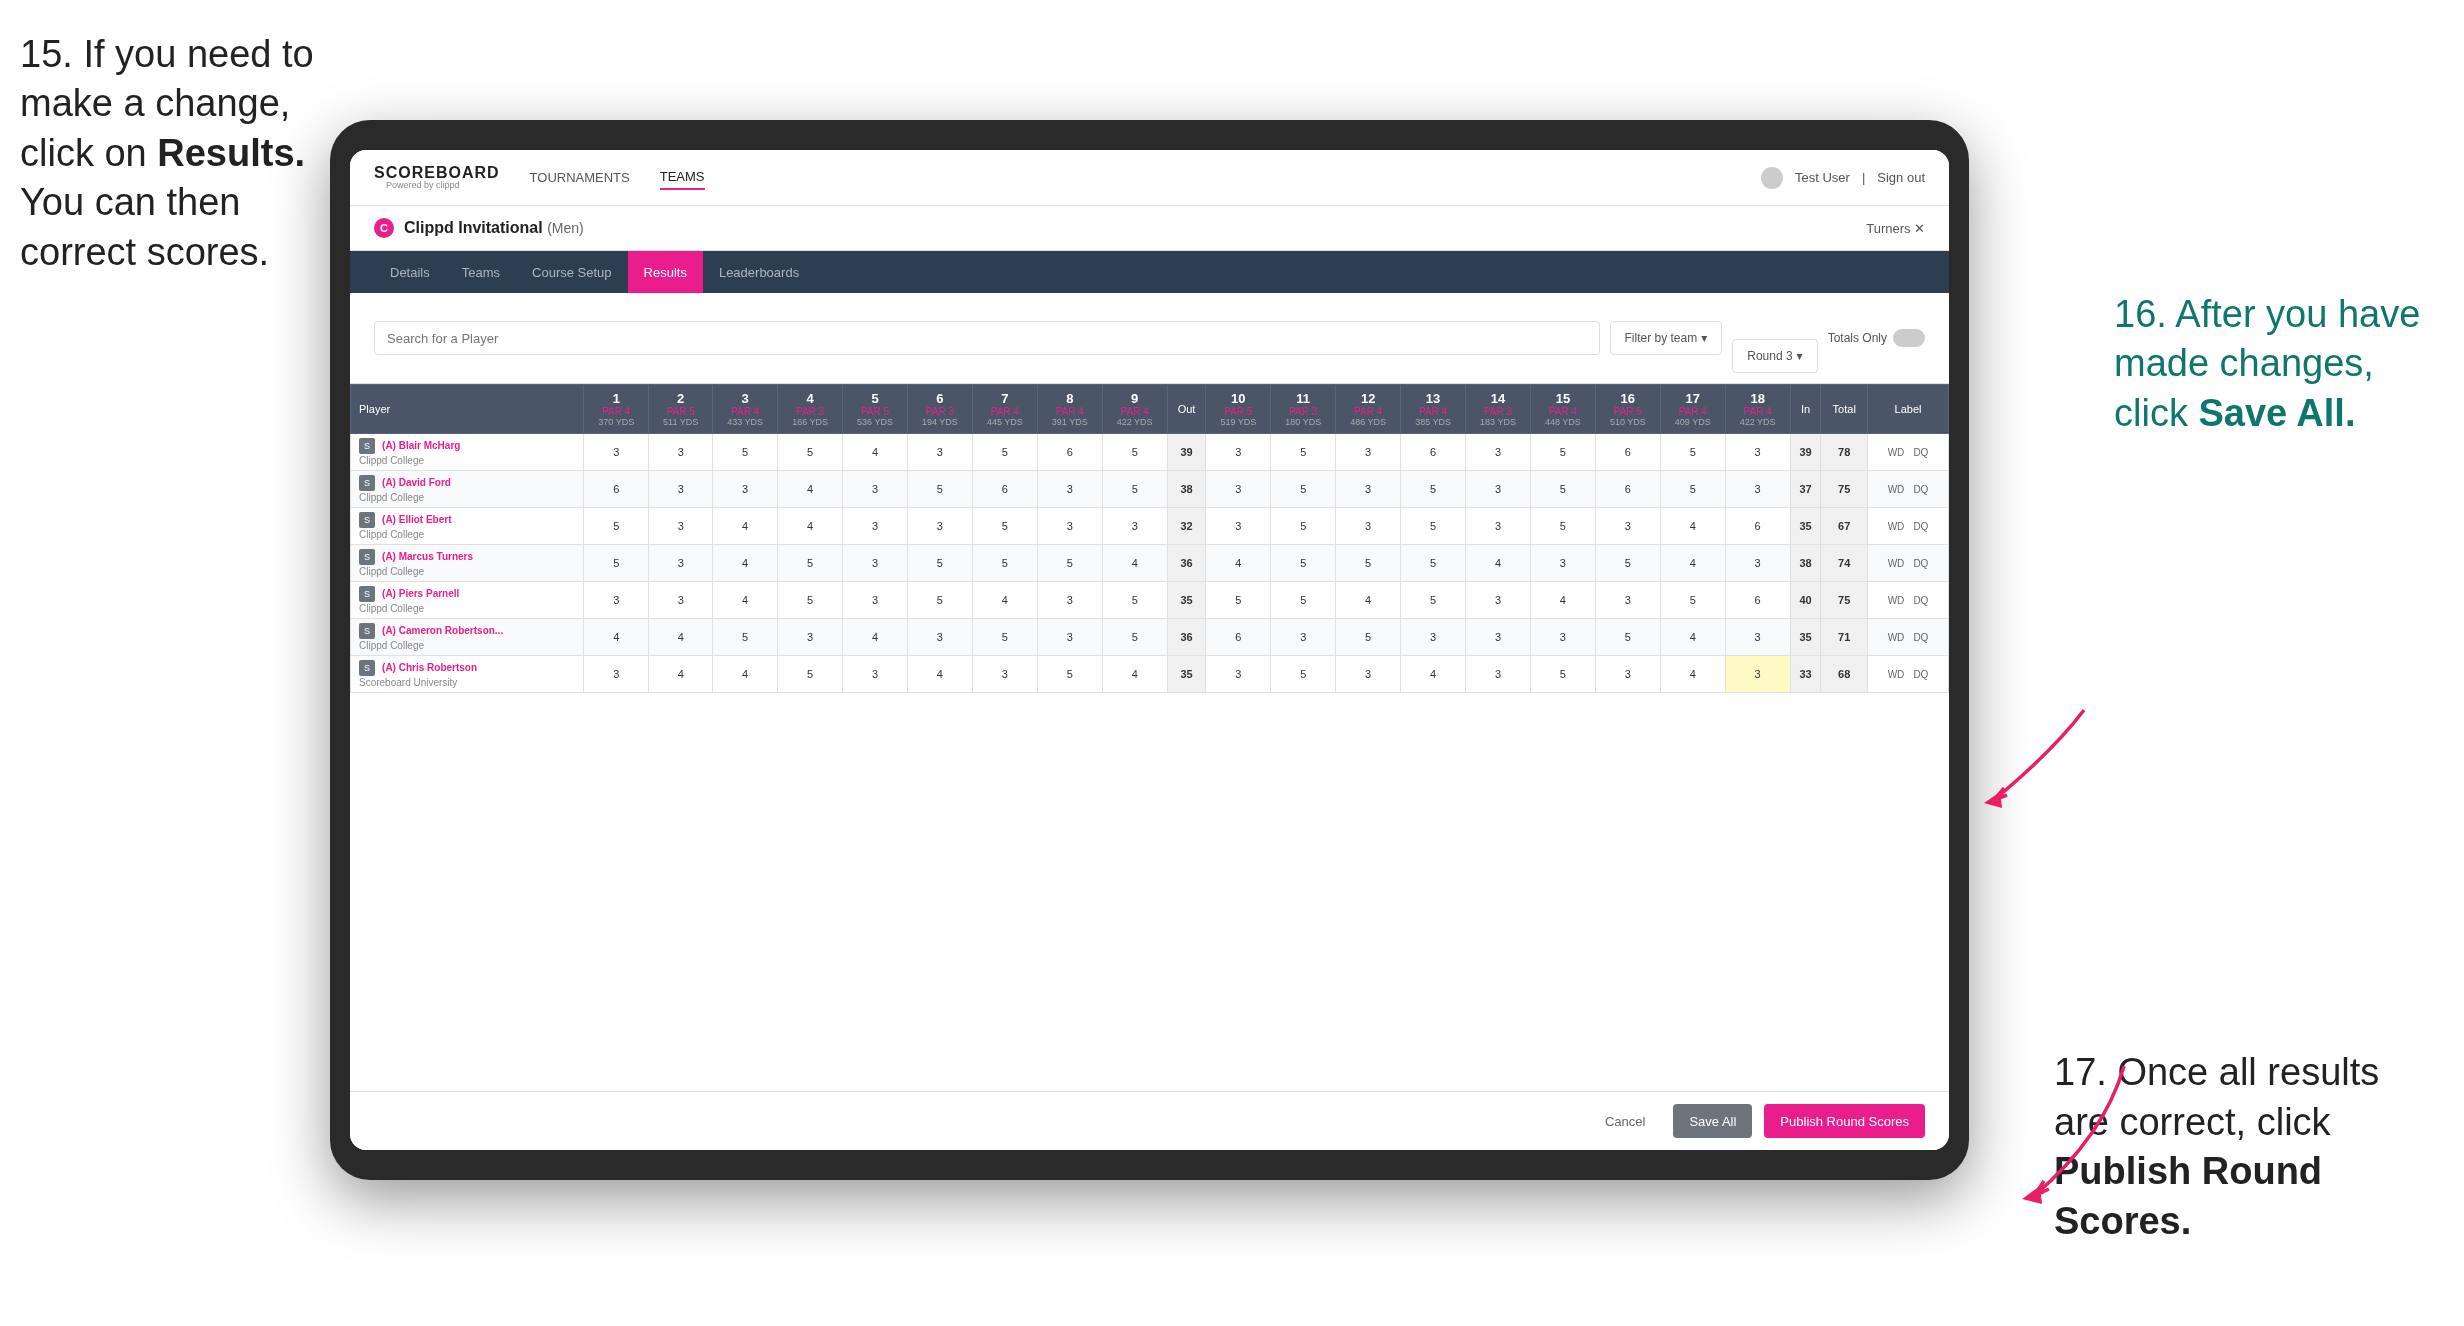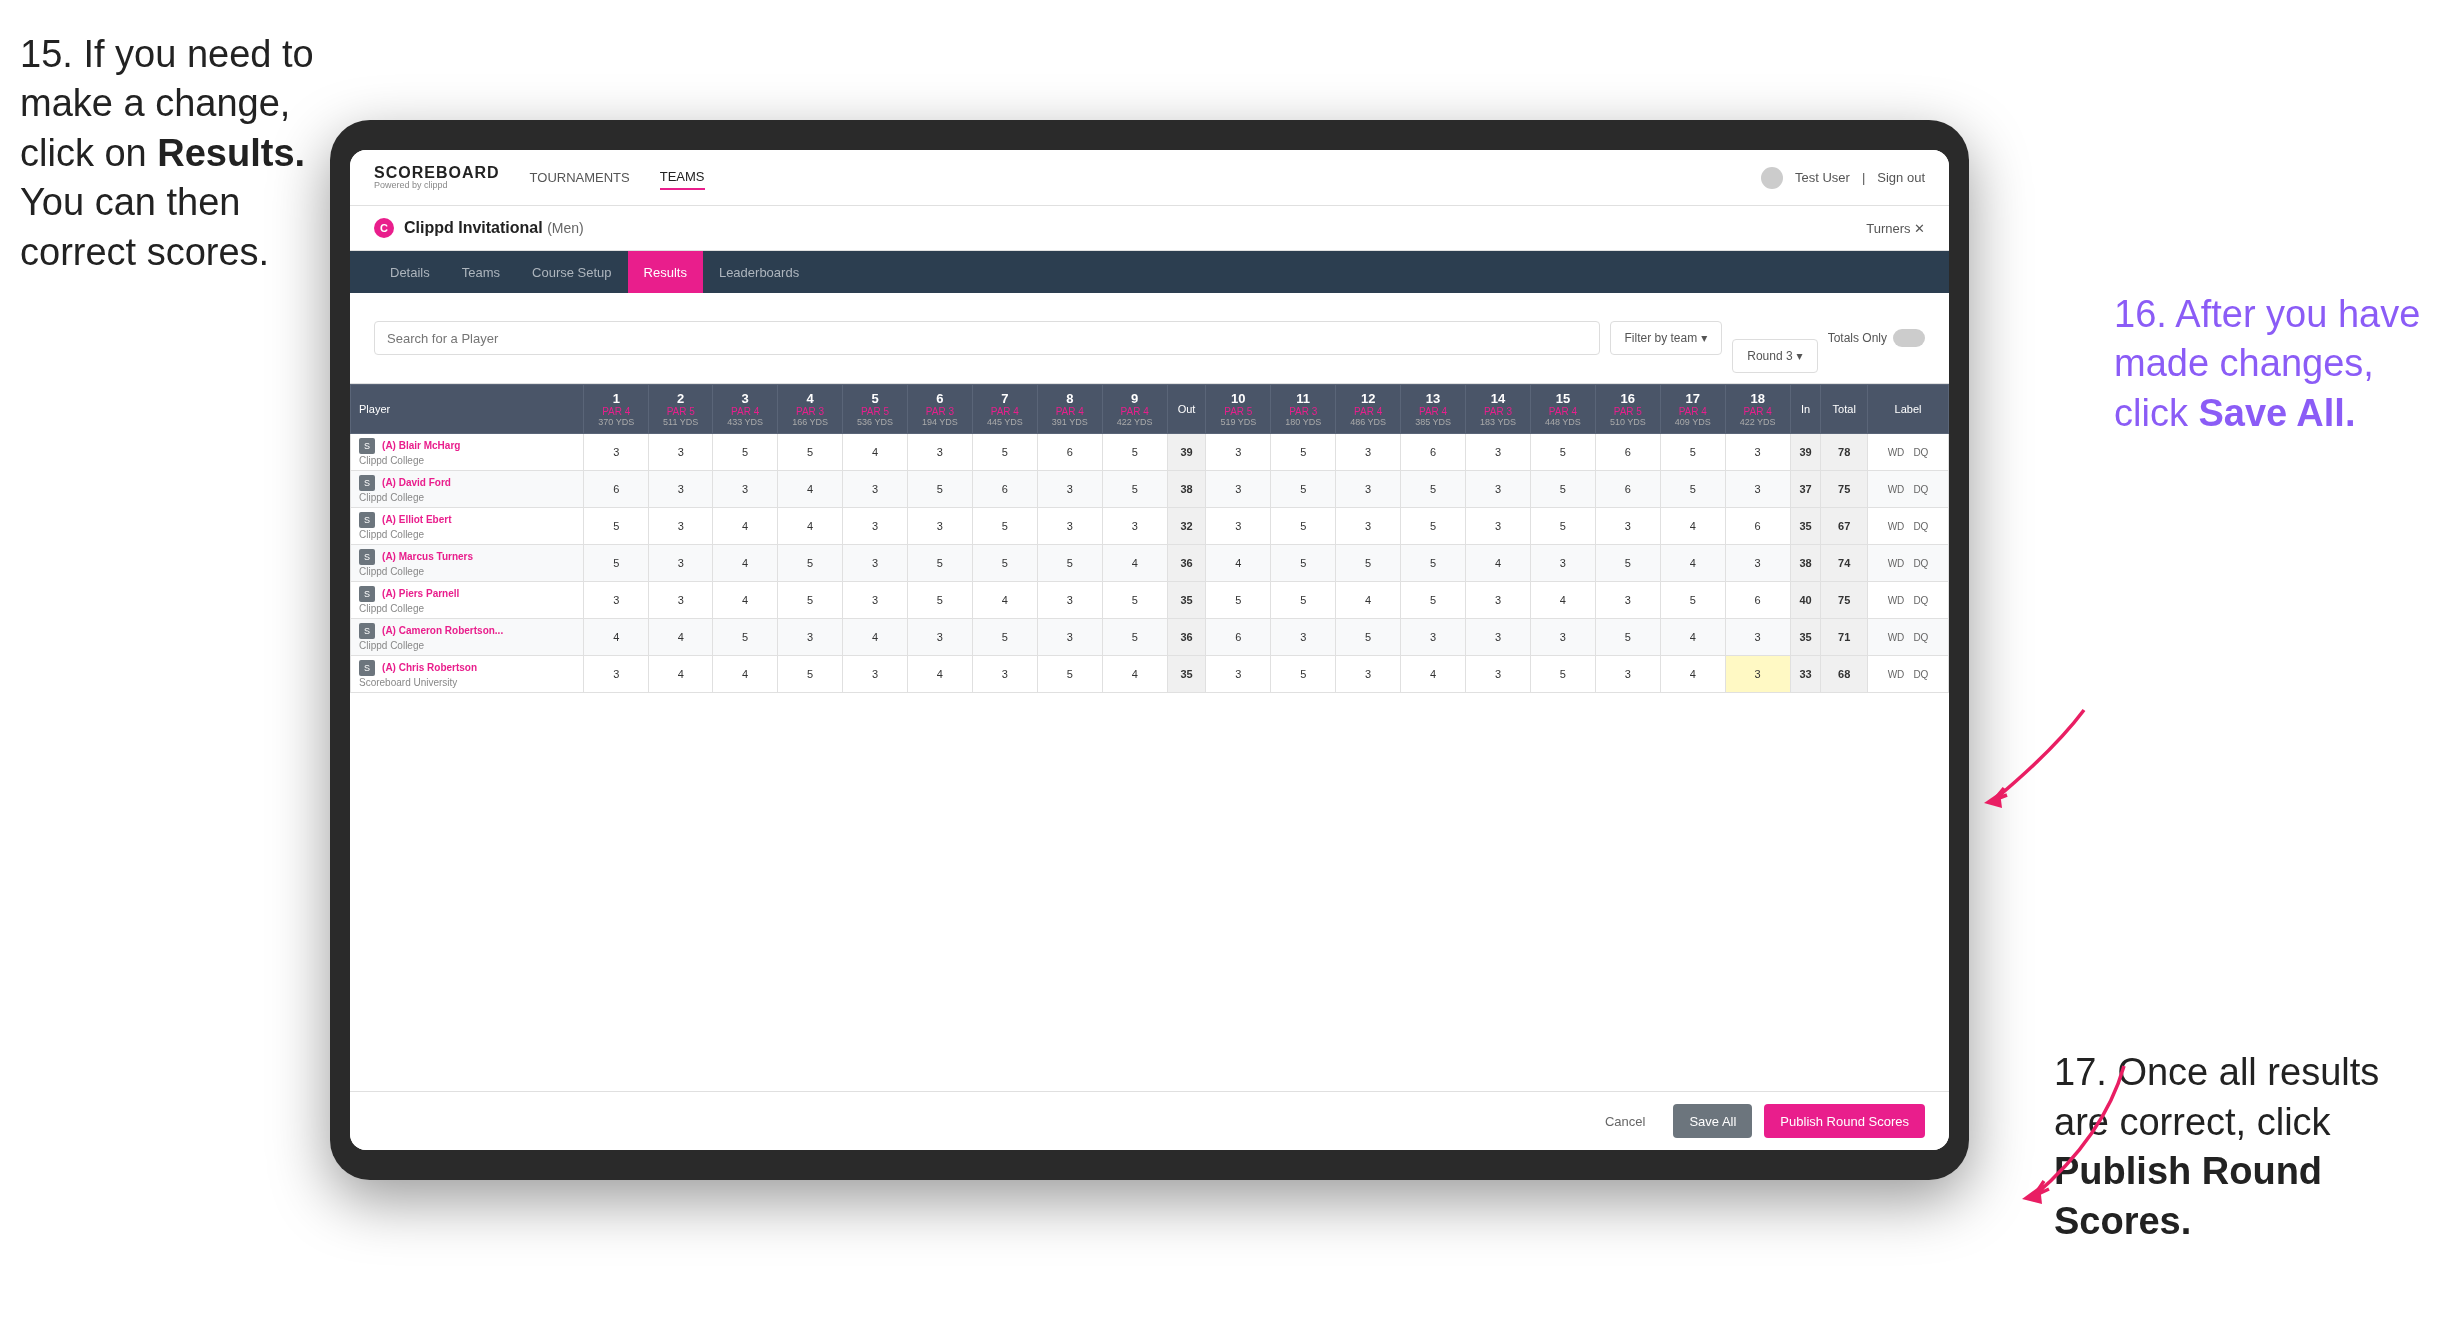--- a/index.html
+++ b/index.html
@@ -27,21 +27,21 @@
 
     
     .instructions-right {
       position: absolute;
       right: 0;
       top: 270px;
       width: 370px;
       padding: 20px;
       font-size: 38px;
       line-height: 1.3;
-      color: #8b5cf6;
+      color: #0f766e;
     }
     .instructions-right strong { font-weight: 900; }
 
     .instructions-bottom-right {
       position: absolute;
       right: 0;
       bottom: 60px;
       width: 430px;
       padding: 20px;
       font-size: 38px;
@@ -101,20 +101,21 @@
     }
     .logo-title {
       font-size: 16px;
       font-weight: 900;
       color: #222;
       letter-spacing: 1px;
     }
     .logo-sub {
       font-size: 9px;
       color: #888;
+      margin-left: 12px;
     }
 
     .nav-link {
       font-size: 13px;
       color: #555;
       cursor: pointer;
       padding: 4px 0;
     }
     .nav-link.active {
       color: #222;

